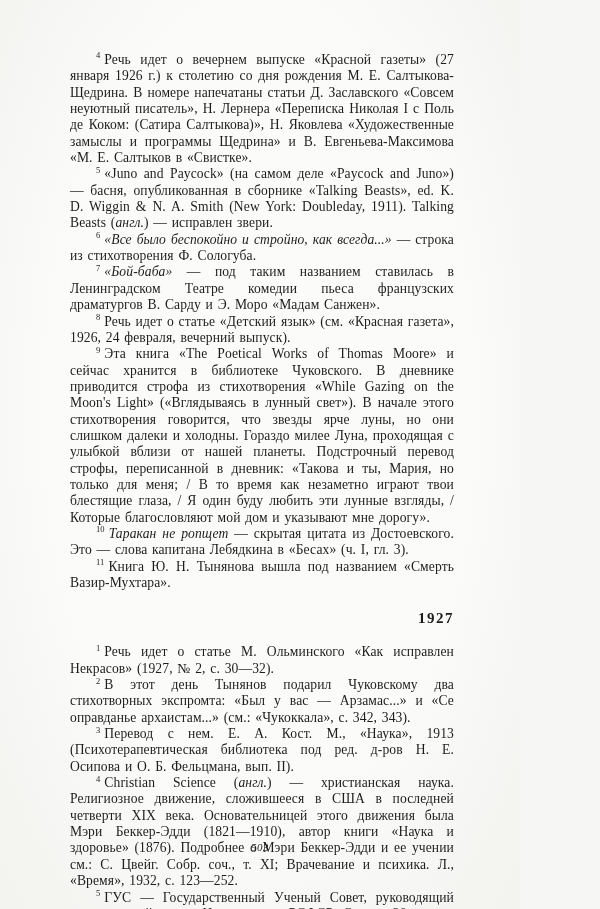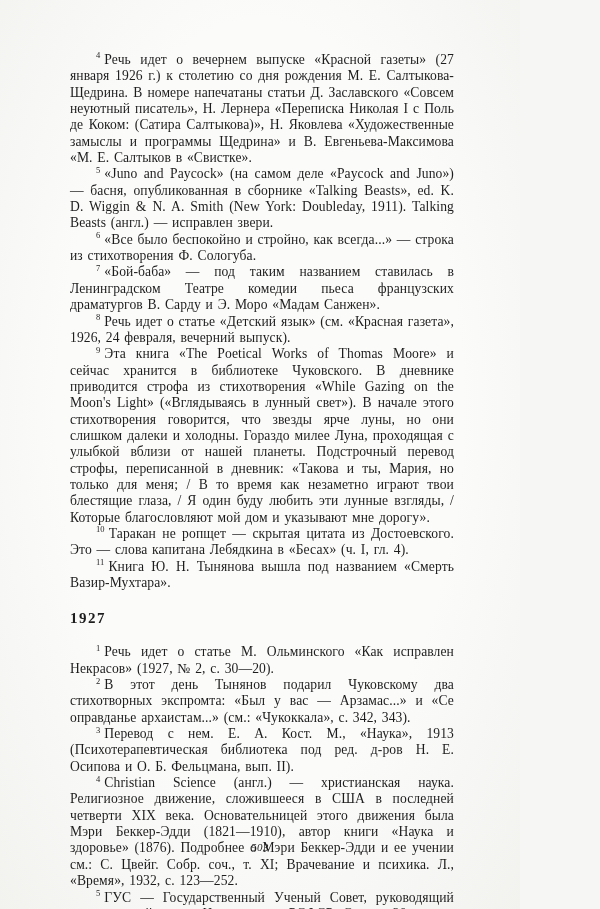--- a/index.html
+++ b/index.html
@@ -27,25 +27,25 @@
     text-indent: 26px;
     word-spacing: 0.09em;
     letter-spacing: 0.1px;
   }
   sup.fn-num {
     font-size: 8.5px;
     line-height: 0;
     vertical-align: super;
     margin-right: 4px;
   }
-  .it { }
+  .it { font-style: italic; }
   .year-heading {
     font-size: 15px;
     font-weight: bold;
-    text-align: left;
+    text-align: right;
     letter-spacing: 1.5px;
     margin: 19px 0 17px 0;
   }
   .page-number {
     position: absolute;
     left: 0; right: 0; top: 841px;
     text-align: center;
     font-style: italic;
     font-size: 11px;
     letter-spacing: 0.5px;
@@ -56,26 +56,26 @@
 
 <div class="page">
   <div class="text-block">
     <div>
         <p class="note"><sup class="fn-num">4</sup><span>Речь идет о вечернем выпуске «Красной газеты» (27 января 1926 г.) к столетию со дня рождения М. Е. Салтыкова-Щедрина. В номере напечатаны статьи Д. Заславского «Совсем неуютный писатель», Н. Лернера «Переписка Николая I с Поль де Коком: (Сатира Салтыкова)», Н. Яковлева «Художественные замыслы и программы Щедрина» и В. Евгеньева-Максимова «М. Е. Салтыков в «Свистке».</span></p>
         <p class="note"><sup class="fn-num">5</sup><span>«Juno and Paycock» (на самом деле «Paycock and Juno») — басня, опубликованная в сборнике «Talking Beasts», ed. K. D. Wiggin &amp; N. A. Smith (New York: Doubleday, 1911). Talking Beasts (</span><span class="it">англ.</span><span>) — исправлен звери.</span></p>
         <p class="note"><sup class="fn-num">6</sup><span class="it">«Все было беспокойно и стройно, как всегда...»</span><span> — строка из стихотворения Ф. Сологуба.</span></p>
         <p class="note"><sup class="fn-num">7</sup><span class="it">«Бой-баба»</span><span> — под таким названием ставилась в Ленинградском Театре комедии пьеса французских драматургов В. Сарду и Э. Моро «Мадам Санжен».</span></p>
         <p class="note"><sup class="fn-num">8</sup><span>Речь идет о статье «Детский язык» (см. «Красная газета», 1926, 24 февраля, вечерний выпуск).</span></p>
         <p class="note"><sup class="fn-num">9</sup><span>Эта книга «The Poetical Works of Thomas Moore» и сейчас хранится в библиотеке Чуковского. В дневнике приводится строфа из стихотворения «While Gazing on the Moon's Light» («Вглядываясь в лунный свет»). В начале этого стихотворения говорится, что звезды ярче луны, но они слишком далеки и холодны. Гораздо милее Луна, проходящая с улыбкой вблизи от нашей планеты. Подстрочный перевод строфы, переписанной в дневник: «Такова и ты, Мария, но только для меня; / В то время как незаметно играют твои блестящие глаза, / Я один буду любить эти лунные взгляды, / Которые благословляют мой дом и указывают мне дорогу».</span></p>
-        <p class="note"><sup class="fn-num">10</sup><span class="it">Таракан не ропщет</span><span> — скрытая цитата из Достоевского. Это — слова капитана Лебядкина в «Бесах» (ч. I, гл. 4).</span></p>
+        <p class="note"><sup class="fn-num">10</sup><span class="it">Таракан не ропщет</span><span> — скрытая цитата из Достоевского. Это — слова капитана Лебядкина в «Бесах» (ч. I, гл. 3).</span></p>
         <p class="note"><sup class="fn-num">11</sup><span>Книга Ю. Н. Тынянова вышла под названием «Смерть Вазир-Мухтара».</span></p>
       </div>
     <div class="year-heading">1927</div>
     <div>
-        <p class="note"><sup class="fn-num">1</sup><span>Речь идет о статье М. Ольминского «Как исправлен Некрасов» (1927, № 2, с. 30—20).</span></p>
+        <p class="note"><sup class="fn-num">1</sup><span>Речь идет о статье М. Ольминского «Как исправлен Некрасов» (1927, № 2, с. 30—32).</span></p>
         <p class="note"><sup class="fn-num">2</sup><span>В этот день Тынянов подарил Чуковскому два стихотворных экспромта: «Был у вас — Арзамас...» и «Се оправданье архаистам...» (см.: «Чукоккала», с. 342, 343).</span></p>
         <p class="note"><sup class="fn-num">3</sup><span>Перевод с нем. Е. А. Кост. М., «Наука», 1913 (Психотерапевтическая библиотека под ред. д-ров Н. Е. Осипова и О. Б. Фельцмана, вып. II).</span></p>
         <p class="note"><sup class="fn-num">4</sup><span>Christian Science (</span><span class="it">англ.</span><span>) — христианская наука. Религиозное движение, сложившееся в США в последней четверти XIX века. Основательницей этого движения была Мэри Беккер-Эдди (1821—1910), автор книги «Наука и здоровье» (1876). Подробнее о Мэри Беккер-Эдди и ее учении см.: С. Цвейг. Собр. соч., т. XI; Врачевание и психика. Л., «Время», 1932, с. 123—252.</span></p>
         <p class="note"><sup class="fn-num">5</sup><span>ГУС — Государственный Ученый Совет, руководящий методический центр Наркомпроса РСФСР. Создан 20 января 1914 года по постановлению Коллегии отдела высших учебных заведений. С конца 1927 года следовало</span></p>
       </div>
   </div>
   <div class="page-number">503</div>
 </div>
 
 </body></html>

